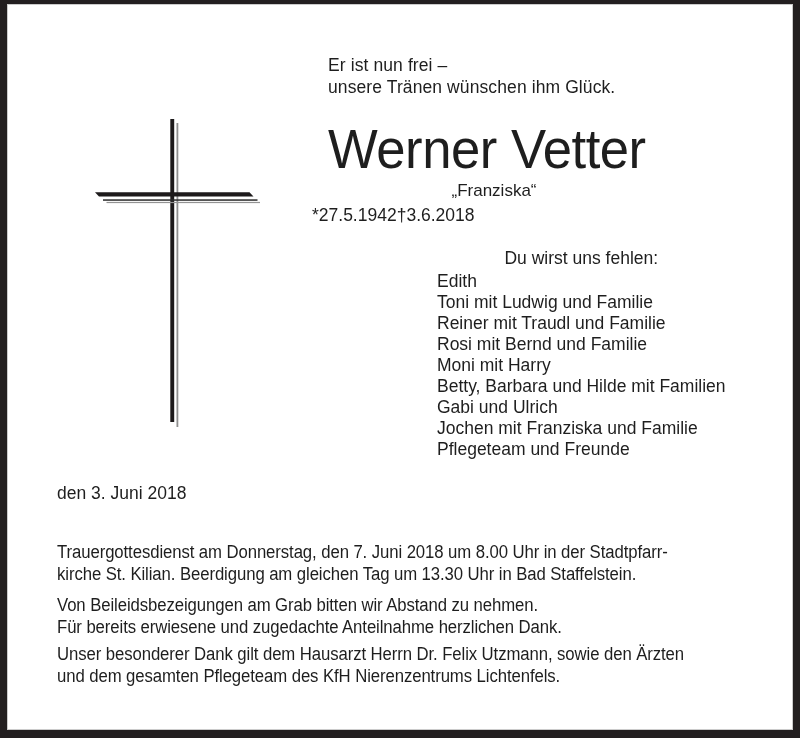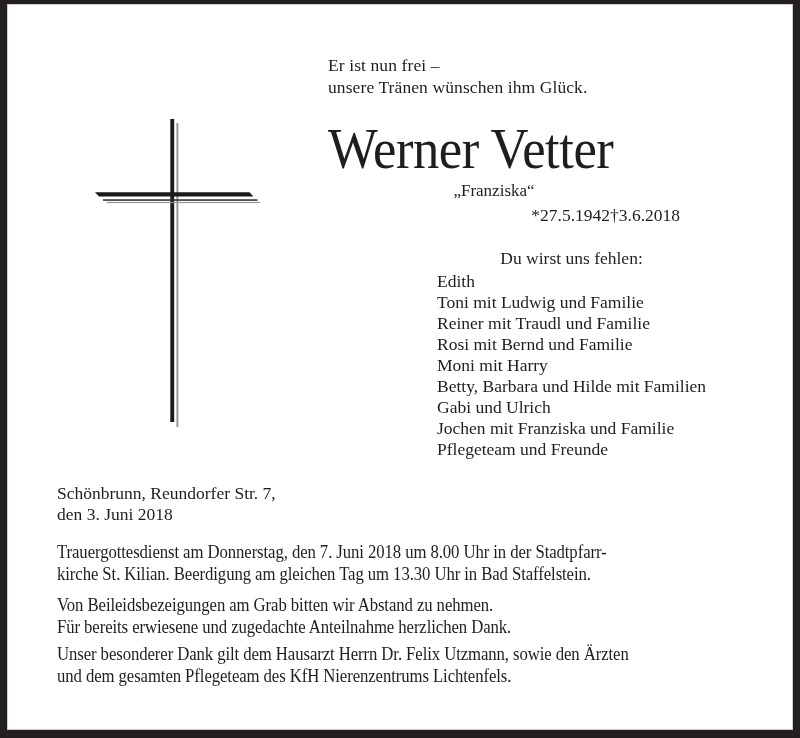--- a/index.html
+++ b/index.html
@@ -9,21 +9,20 @@
     background: #231f20;
     font-family: "Liberation Sans", "DejaVu Sans", sans-serif;
   }
   .page {
     position: relative;
     width: 800px;
     height: 738px;
     background: #ffffff;
     overflow: hidden;
     color: #1e1e1e;
-    font-family: Liberation Serif, serif;
   }
   
   .frame {
     position: absolute;
     inset: 0;
     border-style: solid;
     border-color: #231f20;
     border-width: 4px 7px 8px 7px;
     pointer-events: none;
     z-index: 6;
@@ -48,22 +47,22 @@
     transform: scaleX(0.94);
     transform-origin: left top;
     letter-spacing: -0.5px;
   }
   .nickname {
     left: 328px; top: 180px; width: 332px;
     text-align: center;
     font-size: 17px; line-height: 21px;
   }
   .dates {
-    left: 348px; top: 204px; width: 332px;
-    display: flex; justify-content: flex-end;
+    left: 312px; top: 204px; width: 332px;
+    display: flex; justify-content: flex-start;
     font-size: 17.5px; line-height: 22px;
   }
   .mourners {
     left: 437px; top: 248px;
     font-size: 17.5px; line-height: 21px;
   }
   .mourners .intro { margin-bottom: 2px; text-align: center; }
   .place-date {
     left: 57px; top: 483px;
     font-size: 17.5px; line-height: 21px;
@@ -120,21 +119,20 @@
         <div>Rosi mit Bernd und Familie</div>
         <div>Moni mit Harry</div>
         <div>Betty, Barbara und Hilde mit Familien</div>
         <div>Gabi und Ulrich</div>
         <div>Jochen mit Franziska und Familie</div>
         <div>Pflegeteam und Freunde</div>
       </div>
   </div>
 
   <div class="abs place-date">
-    <div>Schönbrunn, Reundorfer Str. 7,</div>
     <div>den 3. Juni 2018</div>
   </div>
 
   <div class="abs para p1">
     <div>Trauergottesdienst am Donnerstag, den 7. Juni 2018 um 8.00 Uhr in der Stadtpfarr-</div>
     <div>kirche St. Kilian. Beerdigung am gleichen Tag um 13.30 Uhr in Bad Staffelstein.</div>
   </div>
 
   <div class="abs para p2">
     <div>Von Beileidsbezeigungen am Grab bitten wir Abstand zu nehmen.</div>

